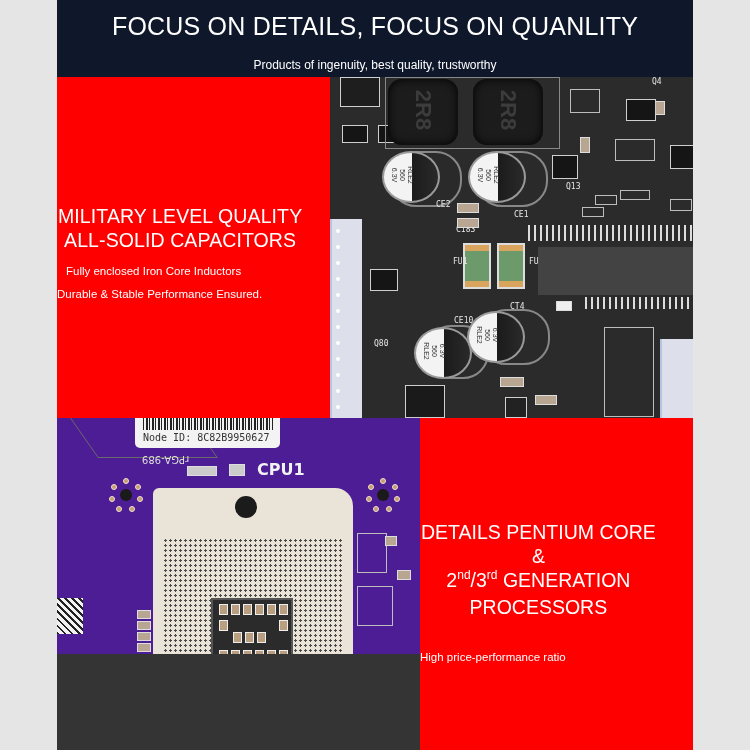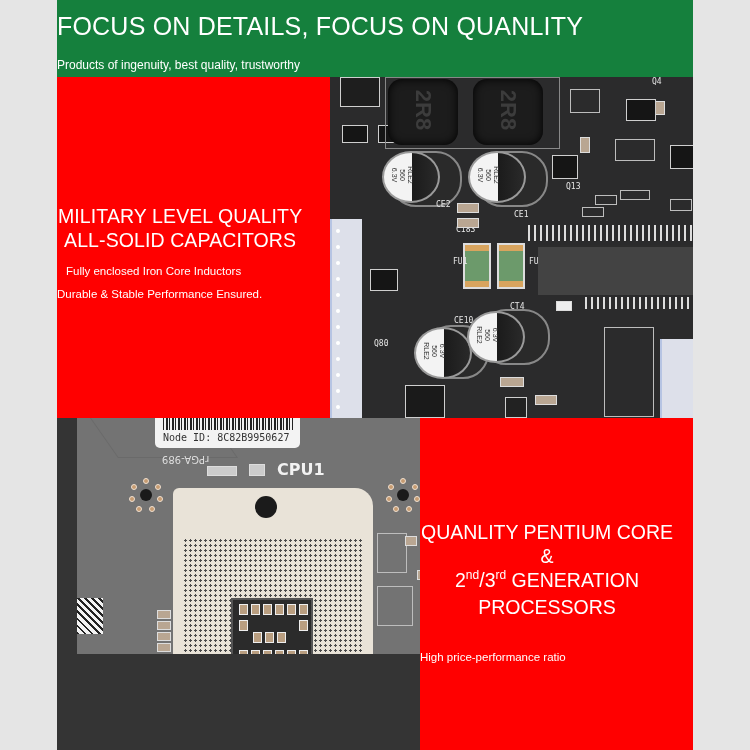--- a/index.html
+++ b/index.html
@@ -2,41 +2,41 @@
 <html><head>
 <meta charset="utf-8">
 <style>
   * { box-sizing: border-box; margin: 0; padding: 0; }
   html, body { width: 750px; height: 750px; overflow: hidden; background: #e5e5e5; }
   body { position: relative; font-family: "Liberation Sans", "DejaVu Sans", sans-serif; }
 
   .page { position: absolute; left: 57px; top: 0; width: 636px; height: 750px; background: #343434; overflow: hidden; }
 
   
-  .header { position: absolute; left: 0; top: 0; width: 636px; height: 77px; background: #15803d; }
+  .header { position: absolute; left: 0; top: 0; width: 636px; height: 77px; background: #0f172a; text-align: center; }
   .header .title { position: absolute; left: 0; right: 0; top: 12px; color: #ffffff; font-size: 25px; letter-spacing: 0.2px; font-weight: normal; }
   .header .subtitle { position: absolute; left: 0; right: 0; top: 58px; color: #ffffff; font-size: 12px; }
 
   
   .red { position: absolute; background: #ff0000; color: #ffffff; text-align: center; }
   .red-left { left: 0; top: 77px; width: 273px; height: 341px; }
   .red-right { left: 363px; top: 418px; width: 273px; height: 332px; }
 
   .red-left .h { position: absolute; left: 1px; top: 127px; font-size: 19.5px; line-height: 24px; letter-spacing: 0.1px; }
   .red-left .p1 { position: absolute; left: 0; top: 188px; font-size: 11.5px; margin-left: 9px; }
   .red-left .p2 { position: absolute; left: 0; top: 211px; font-size: 11.5px; }
 
   .red-right .h { position: absolute; left: 1px; top: 102px; font-size: 19.5px; line-height: 24px; }
   .red-right .h sup { font-size: 12px; vertical-align: 0; position: relative; top: -8px; }
   .red-right .p1 { position: absolute; left: 0; top: 233px; font-size: 11.5px; }
 
   
   .pcb { position: absolute; background: #2e2e2e; overflow: hidden; }
   .pcb-top { left: 273px; top: 77px; width: 363px; height: 341px; background: #2b2b2c; }
-  .pcb-bottom { left: 0; top: 418px; width: 363px; height: 236px; background: #737373; margin-left: 20px; }
+  .pcb-bottom { left: 0; top: 418px; width: 363px; height: 236px; background: #4c1d95; }
 
   .trace { position: absolute; border: 1px solid #bdbdbd; }
   .smd { position: absolute; background: #b9a692; border: 1px solid #ddd; }
   .chip { position: absolute; background: #151515; border: 1px solid #cfcfcf; }
   .silk { position: absolute; color: #e6e6e6; font-family: "DejaVu Sans Mono", monospace; font-size: 8px; }
 
   .inductor { position: absolute; width: 70px; height: 66px; background: #1c1c1c; border-radius: 14px; box-shadow: inset 0 0 10px #000; }
   .inductor span { position: absolute; left: 0; right: 0; top: 18px; text-align: center; color: #3c3c3c; font-size: 22px; font-weight: bold; transform: rotate(90deg); }
 
   .cap { position: absolute; width: 58px; height: 52px; border-radius: 50%; background: linear-gradient(90deg,#f3f3f3 0%,#f3f3f3 52%,#1b1b1b 52%,#2a2a2a 100%); border: 2px solid #9a9a9a; }
@@ -250,20 +250,20 @@
     <div class="mount" style="left:56px;top:318px;">
       <div class="hole"></div>
       <i style="left:14px;top:0"></i>
         <i style="left:26px;top:6px"></i>
         <i style="left:2px;top:6px"></i>
     </div>
   </div>
 
   <div class="red red-right">
     <div class="h">
-      <div>QUANLITY PENTIUM CORE</div>
+      <div>DETAILS PENTIUM CORE</div>
       <div>&amp;</div>
       <div><span>2</span><sup>nd</sup><span>/</span><span>3</span><sup>rd</sup><span style="white-space:pre"> GENERATION</span></div>
       <div>PROCESSORS</div>
     </div>
     <div class="p1">High price-performance ratio</div>
   </div>
 </div>
 
 </body></html>

